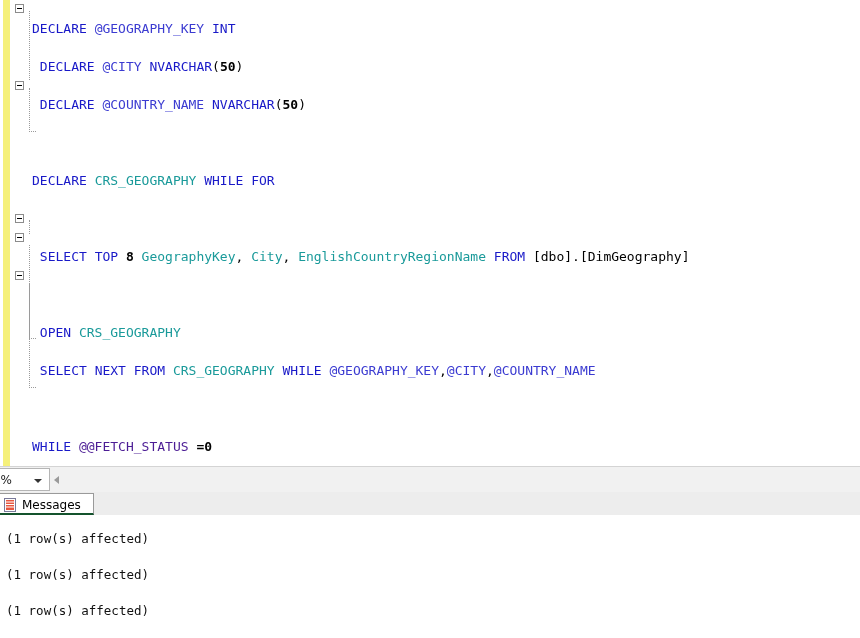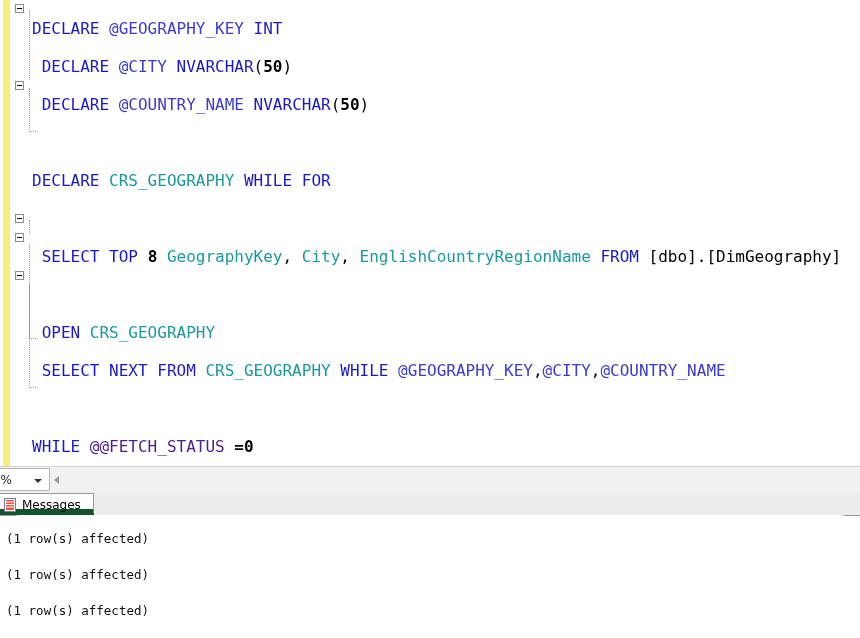--- a/index.html
+++ b/index.html
@@ -75,21 +75,21 @@
   }
 
   
   #code {
     position: absolute;
     left: 32px;
     top: 0;
     width: 828px;
     height: 466px;
     font-family: "DejaVu Sans Mono", monospace;
-    font-size: 16px;
+    font-size: 13px;
     line-height: 19px;
     white-space: pre;
   }
   #code .ln { height: 19px; }
 
   .kw   { color: #1919c8; }          
   .var  { color: #3b3bd1; }          
   .id   { color: #1a9a9a; text-align: center; }          
   .num  { color: #000000; font-weight: bold; } 
   .fn   { color: #4c1d95; }          
@@ -154,21 +154,21 @@
     background: #ededed;
     border-bottom: 1px solid #9a9a9a;
   }
   #tab-messages {
     position: absolute;
     left: 0; top: 1px;
     height: 22px;
     padding: 0 12px 0 22px;
     background: #ffffff;
     border: 1px solid #9a9a9a;
-    border-bottom: 6px solid #14532d;
+    border-bottom: 2px solid #14532d;
     border-left: none;
     box-sizing: border-box;
     line-height: 22px;
     font-family: "DejaVu Sans", sans-serif;
     font-size: 12px;
     color: #000;
   }
   #tab-messages-icon {
     position: absolute;
     left: 4px; top: 4px;
@@ -181,21 +181,20 @@
     left: 0; top: 23px;
     width: 860px;
     height: 123px;
     background: #ffffff;
     font-family: "DejaVu Sans Mono", monospace;
     font-size: 12.5px;
     line-height: 15px;
     color: #111;
     padding-top: 16px;
     box-sizing: border-box;
-    border-radius: 20px;
   }
   .msg-line {
     padding-left: 6px;
     height: 15px;
   }
   .msg-gap { height: 21px; }
 </style>
 </head>
 <body>
 

